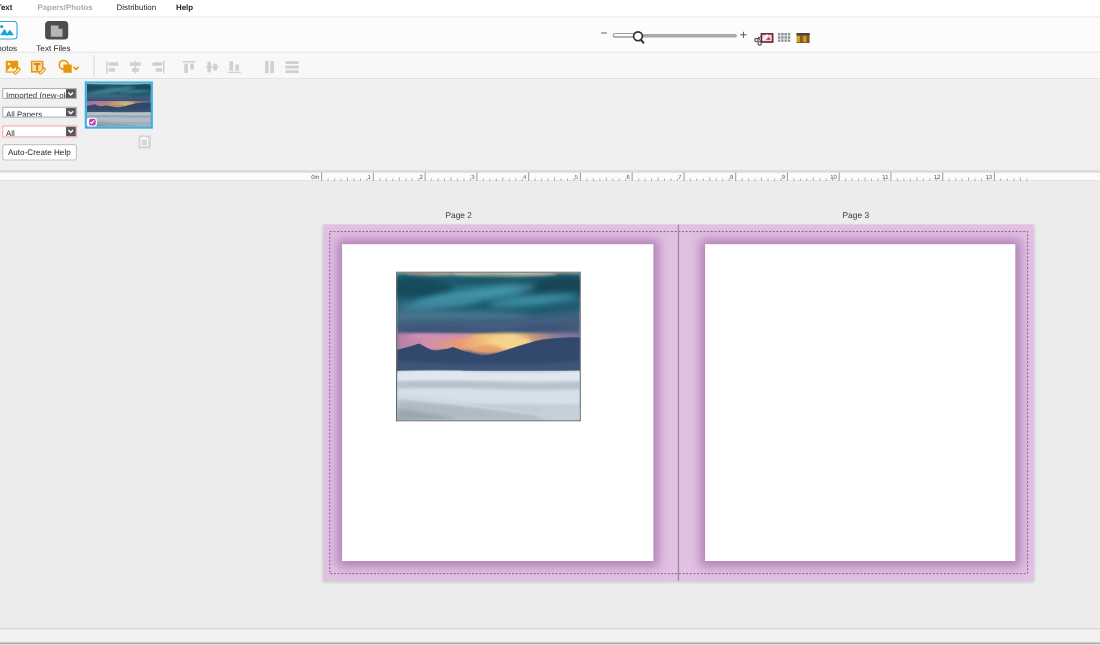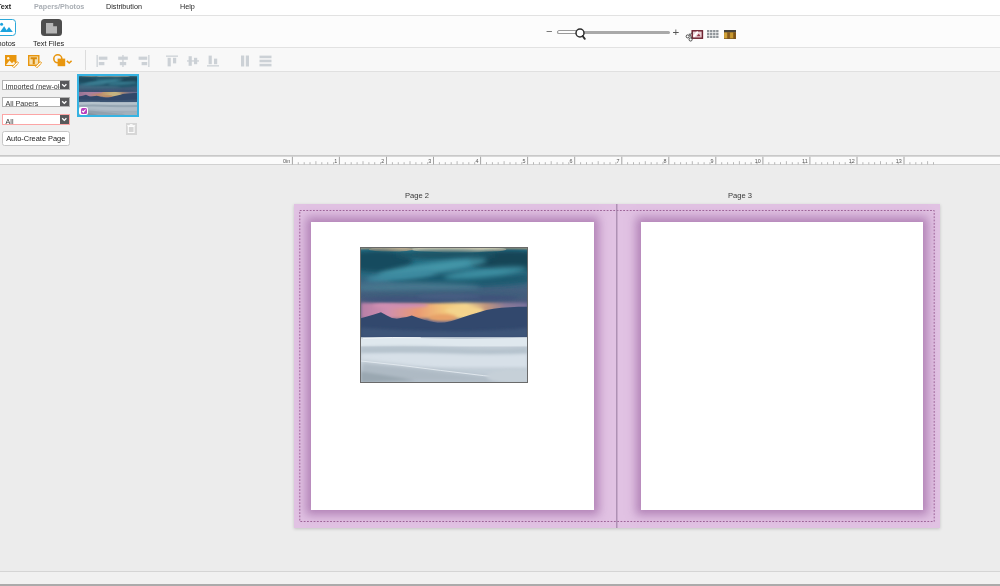--- a/index.html
+++ b/index.html
@@ -3,21 +3,21 @@
 *{margin:0;padding:0;box-sizing:border-box}
 body{font-family:"Liberation Sans",sans-serif;width:1000px;height:586px;overflow:hidden;background:#fff}
 #root{position:relative;width:1000px;height:586px;overflow:hidden}
 .abs{position:absolute}
 </style></head><body>
 <div id="root">
 <div class="abs" style="left:0;top:0;width:1000px;height:16px;background:#fff;border-bottom:1px solid #e2e2e2"></div>
     <div class="abs" style="left:-3px;top:1.9px;font-size:7.2px;font-weight:bold;color:#1f1f1f">Text</div>
     <div class="abs" style="left:34px;top:1.9px;font-size:7.2px;font-weight:bold;color:#a9aeb4">Papers/Photos</div>
     <div class="abs" style="left:106px;top:1.9px;font-size:7.2px;font-weight:normal;color:#1f1f1f">Distribution</div>
-    <div class="abs" style="left:180px;top:1.9px;font-size:7.2px;font-weight:normal;color:#1f1f1f">Help</div>
+    <div class="abs" style="left:160px;top:1.9px;font-size:7.2px;font-weight:bold;color:#1f1f1f">Help</div>
     <div class="abs" style="left:0;top:16px;width:1000px;height:32px;background:#fcfcfc;border-bottom:1px solid #e2e2e2"></div>
     <div class="abs" style="left:-7px;top:19px;width:23px;height:16.5px;background:#fff;border:1.5px solid #2ba8d9;border-radius:3.5px"></div>
     <svg class="abs" style="left:0px;top:22.3px" width="13" height="10.5" viewBox="0 0 13 10.5">
 <circle cx="1.6" cy="2.2" r="1.5" fill="#1ba3de"></circle>
 <path d="M0,10 L4.2,4.2 L7.6,10 Z" fill="#1ba3de"></path>
 <path d="M5.2,10 L9,5 L12.8,10 Z" fill="#1ba3de"></path>
     </svg>
     <div class="abs" style="left:-8px;top:38.8px;width:24px;text-align:center;font-size:7.4px;color:#222">Photos</div>
     <div class="abs" style="left:41.3px;top:19.4px;width:20.3px;height:16.4px;background:#4d4d4d;border-radius:3.5px"></div>
     <svg class="abs" style="left:45.8px;top:23.3px" width="11.5" height="10.5" viewBox="0 0 11.5 10.5">
@@ -139,21 +139,21 @@
       </div>
     </div>
     <div class="abs" style="left:2px;top:114.4px;width:68px;height:10.4px;background:#fff;border:1px solid #fca5a5;overflow:hidden">
       <div class="abs" style="left:2.5px;top:1.2px;font-size:7.2px;color:#333;white-space:nowrap">All</div>
       <div class="abs" style="right:0;top:0;width:8.6px;height:8.4px;background:#58585a">
         <svg style="display:block" width="8.6" height="8.4" viewBox="0 0 8.6 8.4">
           <path d="M2.2,3.2 L4.3,5.4 L6.4,3.2" fill="none" stroke="#fff" stroke-width="1.3"></path>
         </svg>
       </div>
     </div>
-    <div class="abs" style="left:2px;top:131px;width:67.5px;height:14.6px;background:#fff;border:1px solid #c6c6c6;border-radius:2.5px;text-align:center;font-size:7.4px;color:#222;line-height:13.4px;white-space:nowrap">Auto-Create Page</div>
+    <div class="abs" style="left:2px;top:131px;width:67.5px;height:14.6px;background:#fff;border:1px solid #c6c6c6;border-radius:2.5px;text-align:center;font-size:7.4px;color:#222;line-height:13.4px;white-space:nowrap">Auto-Create Help</div>
     <svg width="0" height="0" style="position:absolute">
 <defs>
 <filter id="b1" x="-40%" y="-40%" width="180%" height="180%">
           <feGaussianBlur stdDeviation="0.8"></feGaussianBlur>
         </filter>
 <filter id="b2" x="-40%" y="-40%" width="180%" height="180%">
           <feGaussianBlur stdDeviation="1.6"></feGaussianBlur>
         </filter>
 <filter id="b3" x="-60%" y="-60%" width="220%" height="220%">
           <feGaussianBlur stdDeviation="2.8"></feGaussianBlur>
@@ -352,21 +352,21 @@
       <line x1="904.0" y1="0.8" x2="904.0" y2="8.4" stroke="#8d8d8d" stroke-width="0.8"></line>
       <text x="901.8" y="6.6" font-size="5.4" fill="#555" text-anchor="end" font-family="Liberation Sans">13</text>
       <line x1="909.9" y1="6.2" x2="909.9" y2="8.4" stroke="#9a9a9a" stroke-width="0.7"></line>
       <line x1="915.8" y1="6.2" x2="915.8" y2="8.4" stroke="#9a9a9a" stroke-width="0.7"></line>
       <line x1="921.7" y1="6.2" x2="921.7" y2="8.4" stroke="#9a9a9a" stroke-width="0.7"></line>
       <line x1="927.6" y1="5.2" x2="927.6" y2="8.4" stroke="#9a9a9a" stroke-width="0.7"></line>
       <line x1="933.5" y1="6.2" x2="933.5" y2="8.4" stroke="#9a9a9a" stroke-width="0.7"></line>
     </svg>
     <div class="abs" style="left:0;top:165px;width:1000px;height:406px;background:#ececec"></div>
     <div class="abs" style="left:405px;top:191.2px;width:100px;text-align:left;font-size:7.6px;color:#383838">Page 2</div>
-    <div class="abs" style="left:728px;top:191.2px;width:100px;font-size:7.6px;color:#383838">Page 3</div>
+    <div class="abs" style="left:728px;top:191.2px;width:100px;text-align:center;font-size:7.6px;color:#383838">Page 3</div>
     <div class="abs" style="left:294px;top:204.4px;width:645.6px;height:323.9px;background:#e1c2e3;box-shadow:0 1px 3px rgba(0,0,0,0.18)"></div>
     <div class="abs" style="left:311px;top:222px;width:283px;height:288.4px;background:#fff;box-shadow:0 0 9px 5px rgba(140,80,148,0.55)"></div>
     <div class="abs" style="left:640.5px;top:222px;width:282.3px;height:288.4px;background:#fff;box-shadow:0 0 9px 5px rgba(140,80,148,0.55)"></div>
     <svg class="abs" style="left:294px;top:204.4px" width="645.6" height="323.9" viewBox="0 0 645.6 323.9">
 <rect x="5.8" y="6.5" width="634.4" height="311" fill="none" stroke="#95588f" stroke-width="0.9" stroke-dasharray="1.8,1.5"></rect>
 <line x1="322.8" y1="0" x2="322.8" y2="323.9" stroke="#a285a8" stroke-width="1.2"></line>
     </svg>
     <div class="abs" style="left:360px;top:246.5px;width:168.4px;height:136.4px;border:1px solid #6a6a6a;background:#fff"></div>
     <svg class="abs" style="left:361px;top:247.5px" width="166.4" height="134.4" viewBox="0 0 167 135" preserveAspectRatio="none">
       <use href="#photoart" width="167" height="135"></use>

